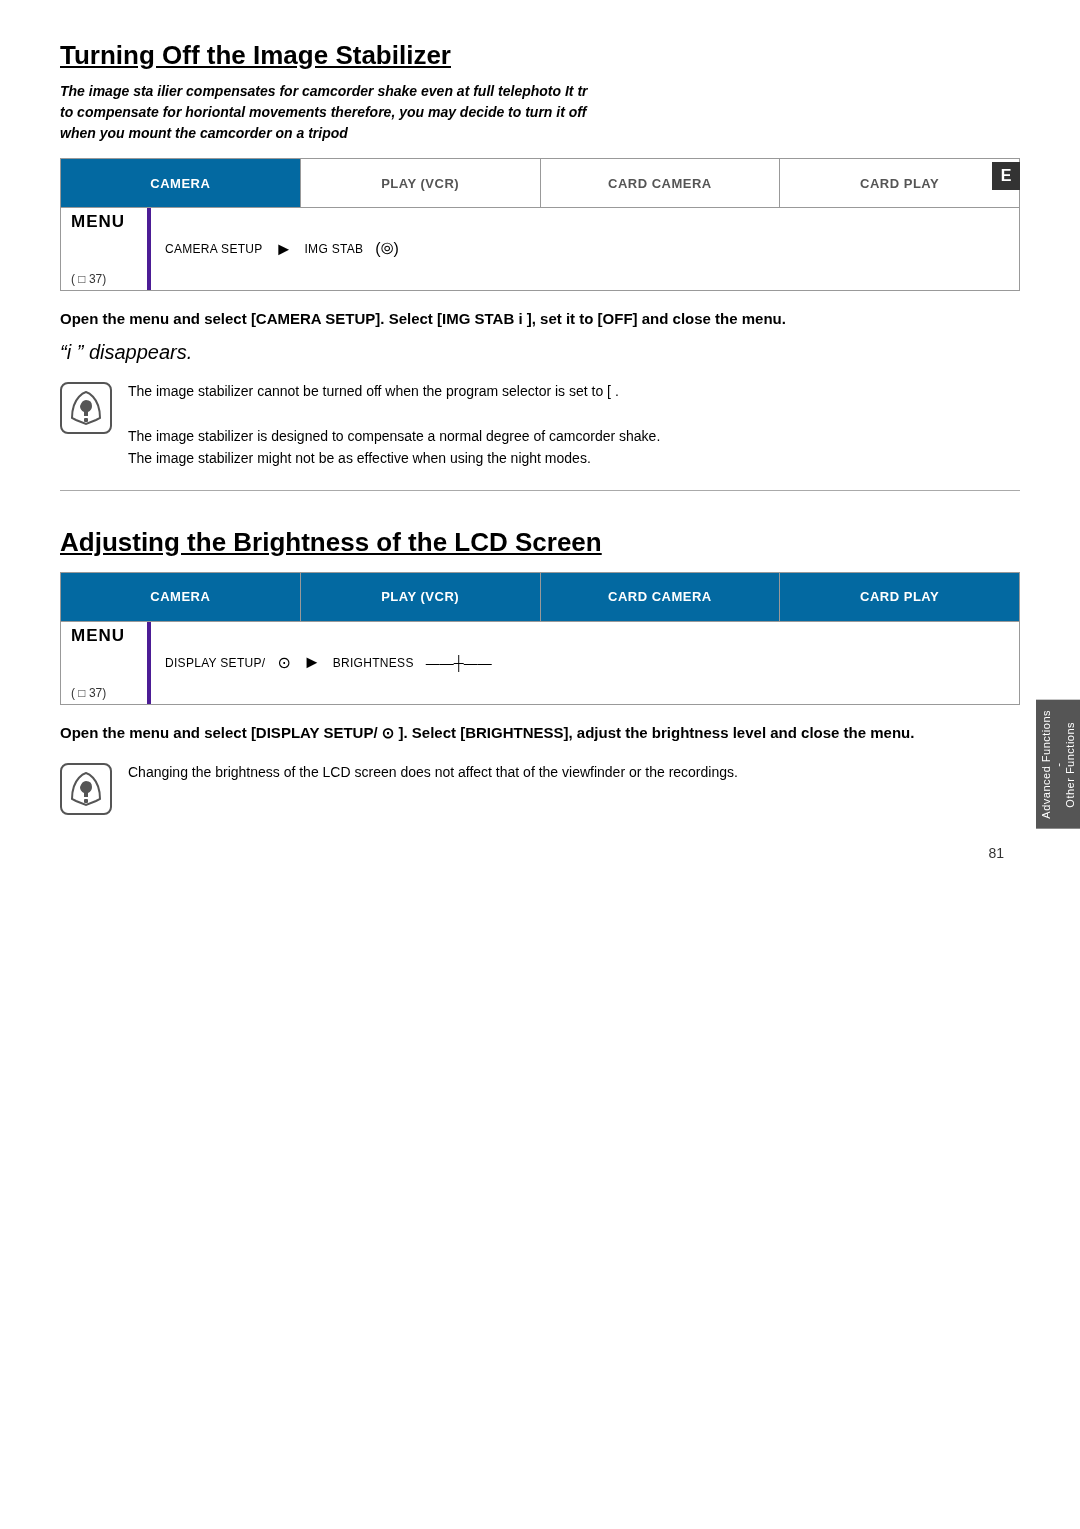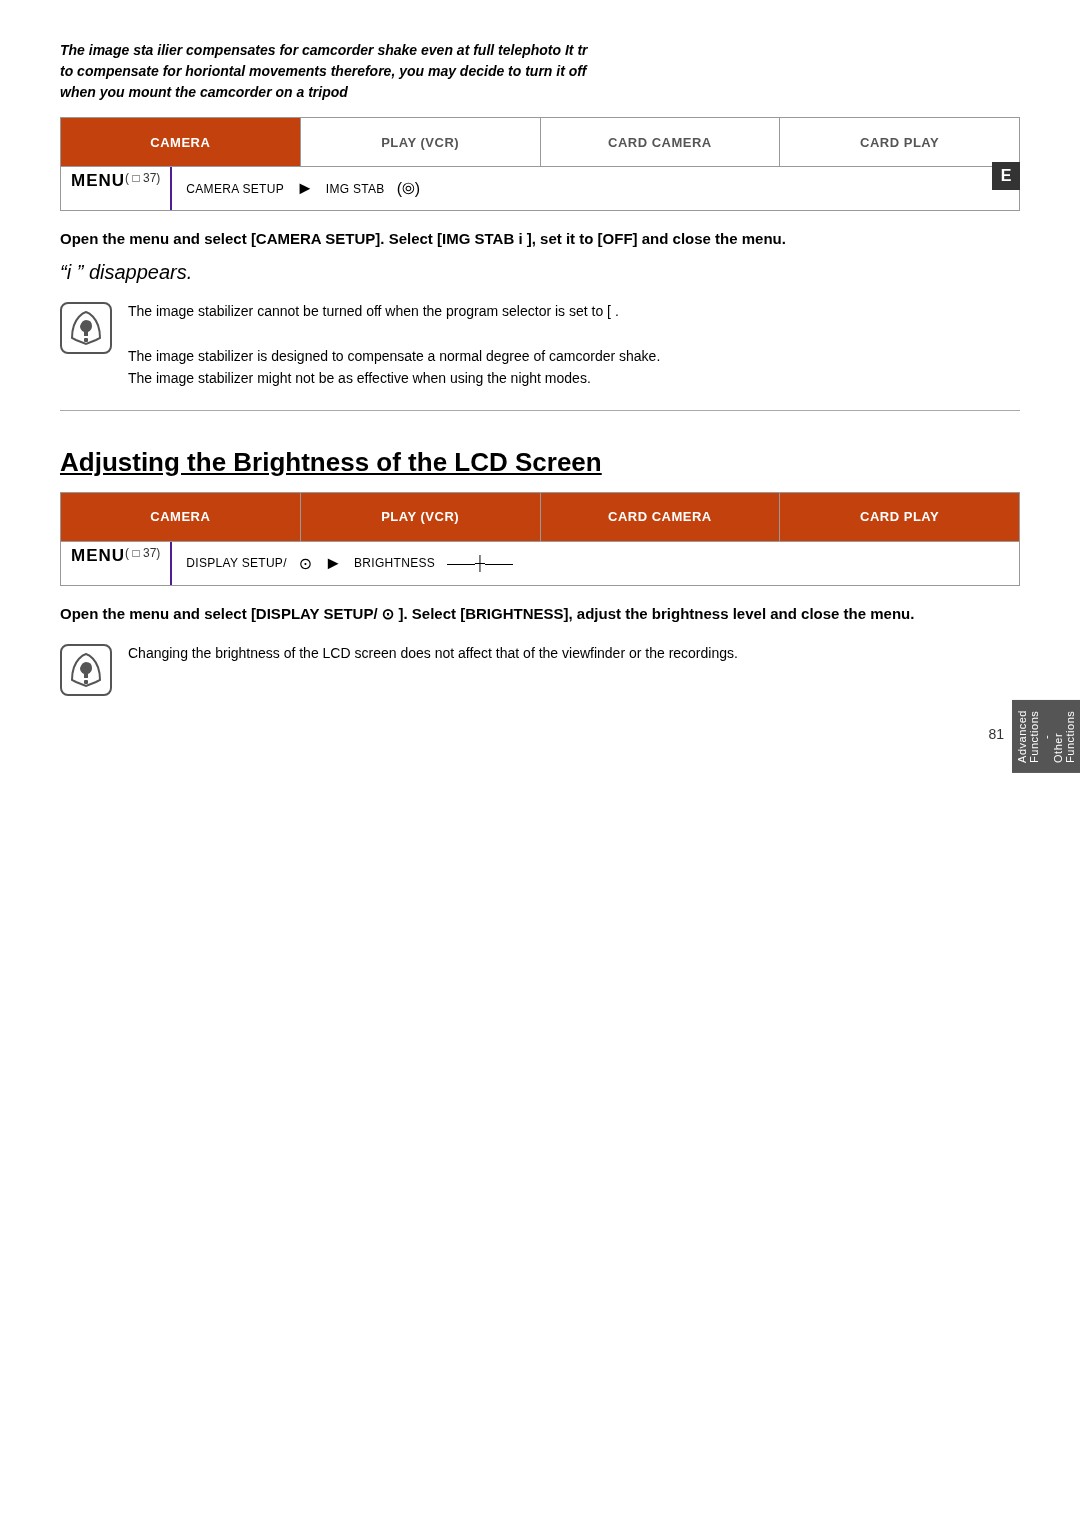--- a/index.html
+++ b/index.html
@@ -57,43 +57,44 @@
       text-transform: uppercase;
       color: #555;
       background: #fff;
     }
 
     .tab:last-child {
       border-right: none;
     }
 
     .tab.bold-active {
-      background: #c2410c;
+      background: #0369a1;
       color: #fff;
       font-weight: 900;
     }
 
     
     .menu-row {
       display: flex;
       align-items: stretch;
       border: 1px solid #999;
       border-top: none;
       min-height: 44px;
     }
 
     .menu-label {
       display: flex;
-      flex-direction: row;
+      flex-direction: column;
       justify-content: center;
       align-items: flex-start;
       padding: 4px 10px;
       min-width: 90px;
-      border-right: 2px solid #4c1d95;
+      border-right: 4px solid #4c1d95;
       font-size: 13px;
+      gap: 40px;
     }
 
     .menu-label .menu-word {
       font-size: 17px;
       font-weight: 900;
       letter-spacing: 1px;
     }
 
     .menu-label .menu-ref {
       font-size: 12px;
@@ -229,20 +230,21 @@
       font-size: 14px;
     }
   </style>
 </head>
 <body>
 
 <div class="page-container">
 
   <div class="e-badge">E</div>
 
+  <h1 class="section-title">Turning Off the Image Stabilizer</h1>
 
   <p class="intro-text">
     <span>The image sta  ilier compensates for camcorder shake even at full telephoto  It tr</span><br>
     <span>to compensate for horiontal movements  therefore, you may decide to turn it off</span><br>
     <span>when you mount the camcorder on a tripod</span>
   </p>
 
   <div class="tab-bar">
     <div class="tab bold-active">CAMERA</div>
     <div class="tab">PLAY (VCR)</div>

